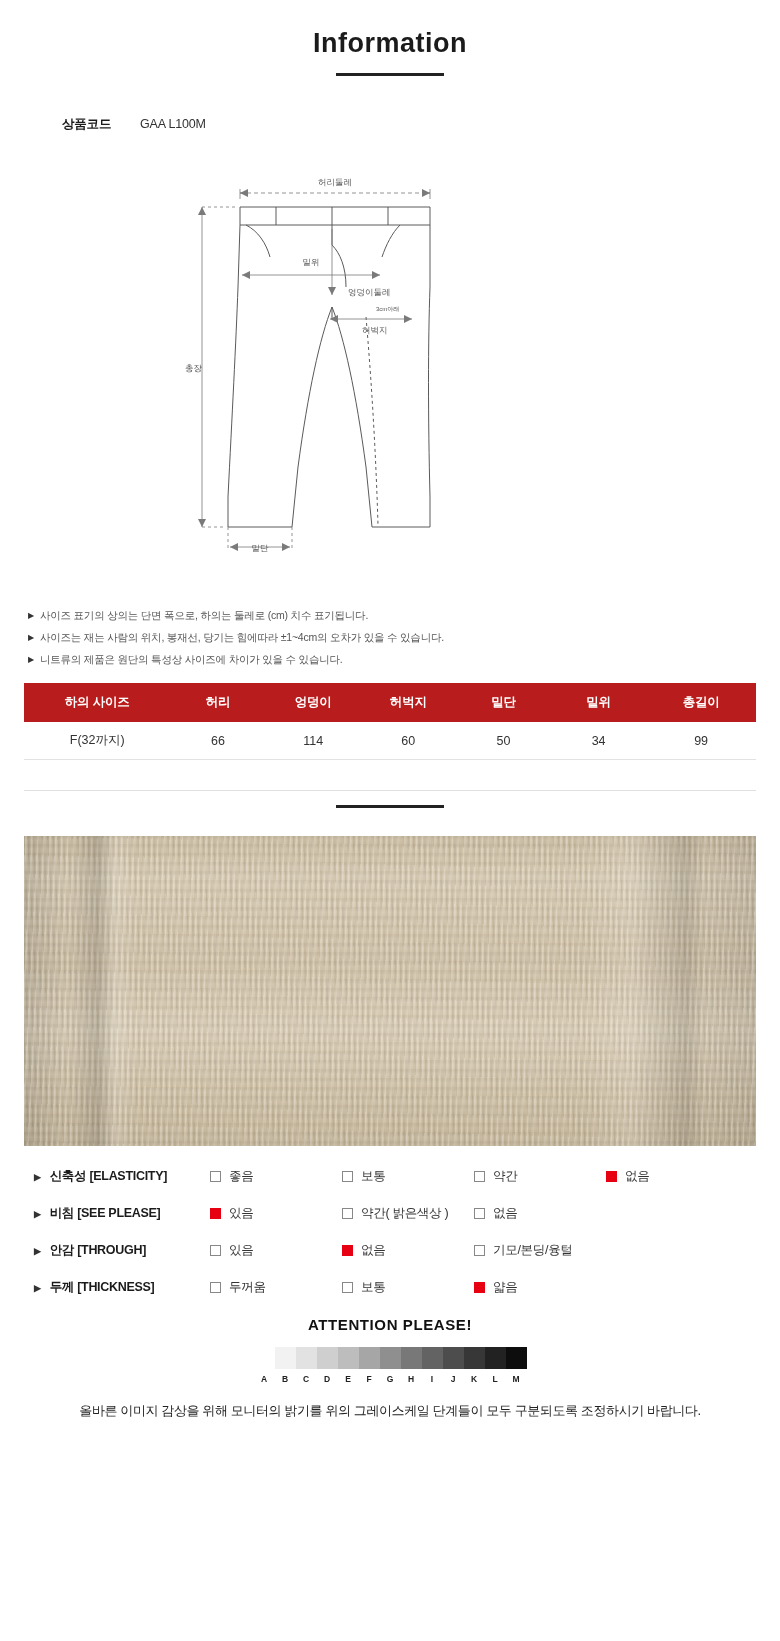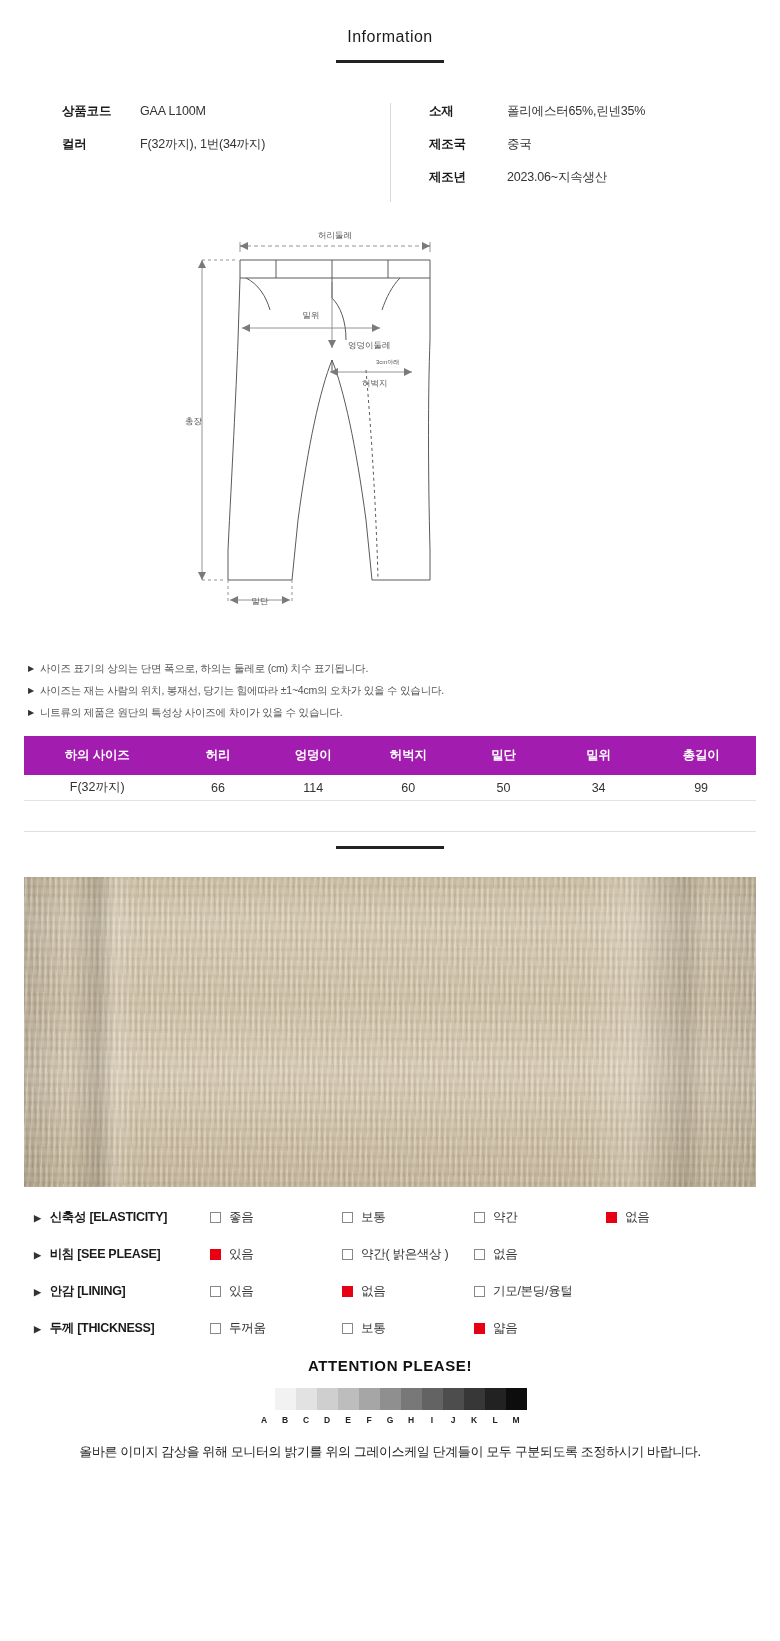--- a/index.html
+++ b/index.html
@@ -13,22 +13,22 @@
     min-height: 1641px;
     font-family: "Liberation Sans", sans-serif;
     color: #222;
     position: relative;
   }
   .page { width: 780px; position: relative; }
 
   
   .section-title {
     text-align: center;
-    font-size: 16px;
-    font-weight: normal;
+    font-size: 27px;
+    font-weight: bold;
     letter-spacing: 0.5px;
     color: #1b1b1b;
     padding-top: 28px;
   }
   .title-rule {
     width: 108px;
     height: 3px;
     background: #222;
     margin: 14px auto 0 auto;
   }
@@ -95,31 +95,31 @@
   }
 
   
   .size-table-wrap { padding: 8px 24px 0 24px; }
   table.size-table {
     width: 100%;
     border-collapse: collapse;
     font-size: 12px;
   }
   table.size-table thead th {
-    background: #a21caf;
+    background: #b91c1c;
     color: #fff;
     font-weight: bold;
     padding: 11px 2px;
     text-align: center;
     letter-spacing: -0.2px;
     font-size: 12.5px;
   }
   table.size-table tbody td {
     text-align: center;
-    padding: 4px 2px;
+    padding: 10px 2px;
     border-bottom: 1px solid #e2e2e2;
     color: #333;
     font-size: 12.5px;
   }
   table.size-table tbody tr:first-child td { border-top: none; }
 
   .divider {
     height: 1px;
     background: #e0e0e0;
     margin: 30px 24px 0 24px;
@@ -244,38 +244,20 @@
 <div class="page">
 
   <div class="section-title">Information</div>
   <div class="title-rule"></div>
 
   <div class="info-wrap">
     <div class="info-col left">
       <div class="info-row">
         <div class="info-label">상품코드</div>
         <div class="info-value">GAA  L100M</div>
-      </div>
-      <div class="info-row">
-        <div class="info-label">컬러</div>
-        <div class="info-value">F(32까지), 1번(34까지)</div>
-      </div>
-    </div>
-    <div class="info-col right">
-      <div class="info-row">
-        <div class="info-label">소재</div>
-        <div class="info-value">폴리에스터65%,린넨35%</div>
-      </div>
-      <div class="info-row">
-        <div class="info-label">제조국</div>
-        <div class="info-value">중국</div>
-      </div>
-      <div class="info-row">
-        <div class="info-label">제조년</div>
-        <div class="info-value">2023.06~지속생산</div>
       </div>
     </div>
   </div>
 
   <div class="diagram">
     <svg width="420" height="400" viewBox="0 0 420 400" xmlns="http://www.w3.org/2000/svg">
       <g fill="none" stroke="#5a5a5a" stroke-width="1">
 
         <path d="M60,40 L250,40 L250,58 L60,58 Z"></path>
 
@@ -433,21 +415,21 @@
         <div class="opt">
           <span class="box"></span>
           <span>없음</span>
         </div>
       </div>
     </div>
 
     <div class="prop-row">
       <div class="prop-name">
         <span class="tri">▶</span>
-        <span>안감 [LINING]</span>
+        <span>안감 [THROUGH]</span>
       </div>
       <div class="opts">
         <div class="opt" style="width:132px">
           <span class="box"></span>
           <span>있음</span>
         </div>
         <div class="opt checked" style="width:132px">
           <span class="box"></span>
           <span>없음</span>
         </div>

